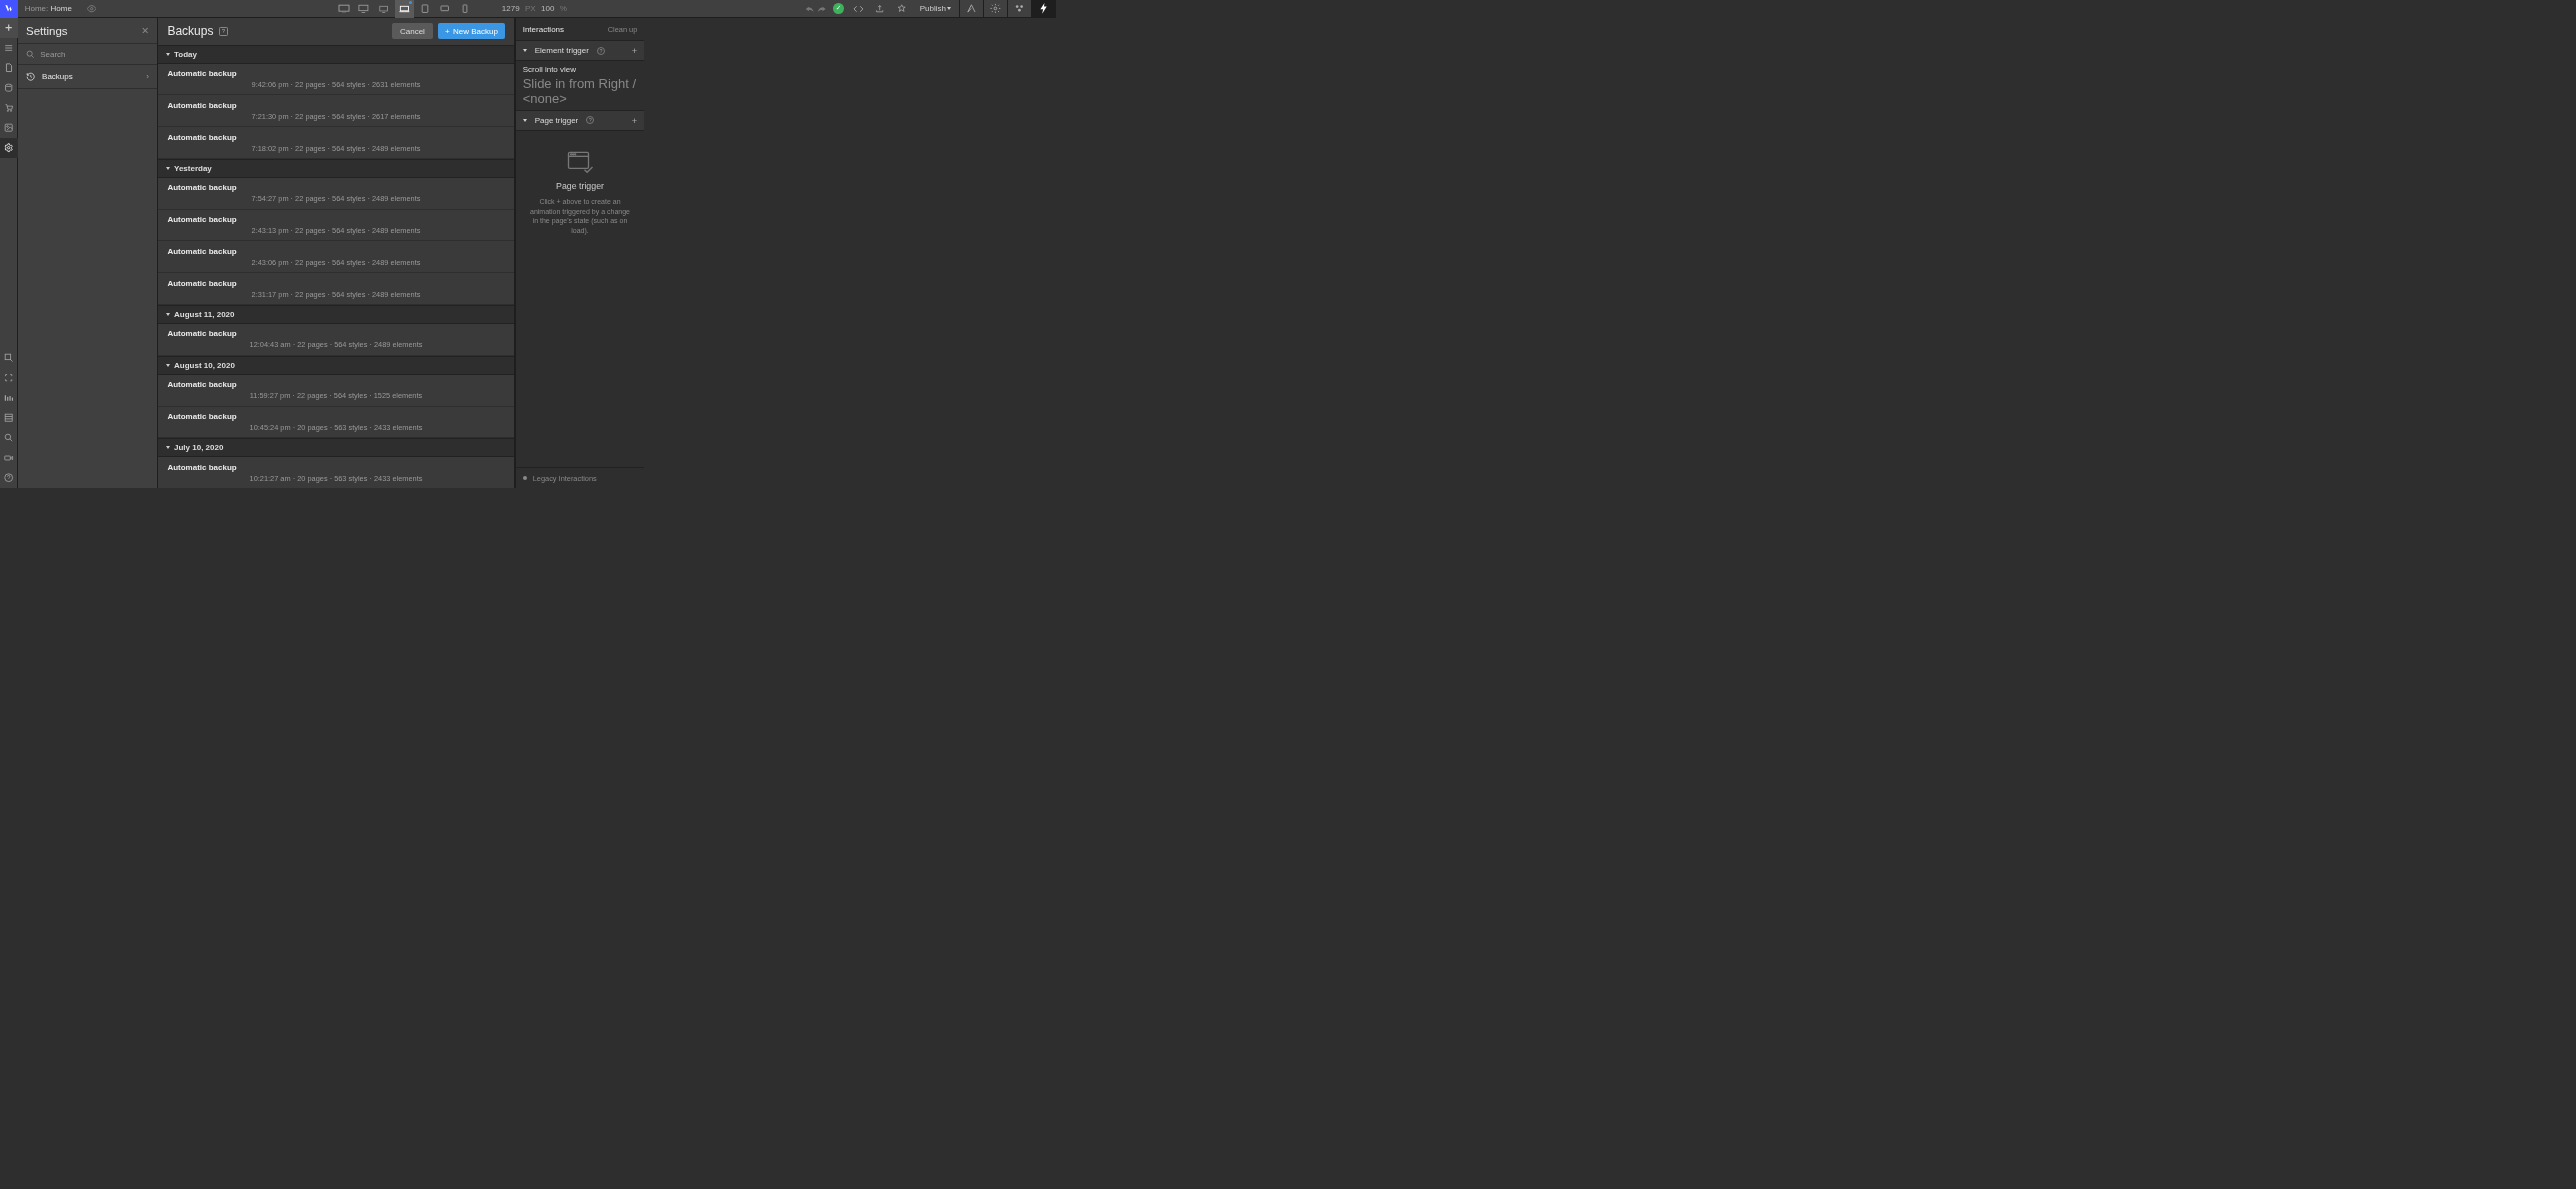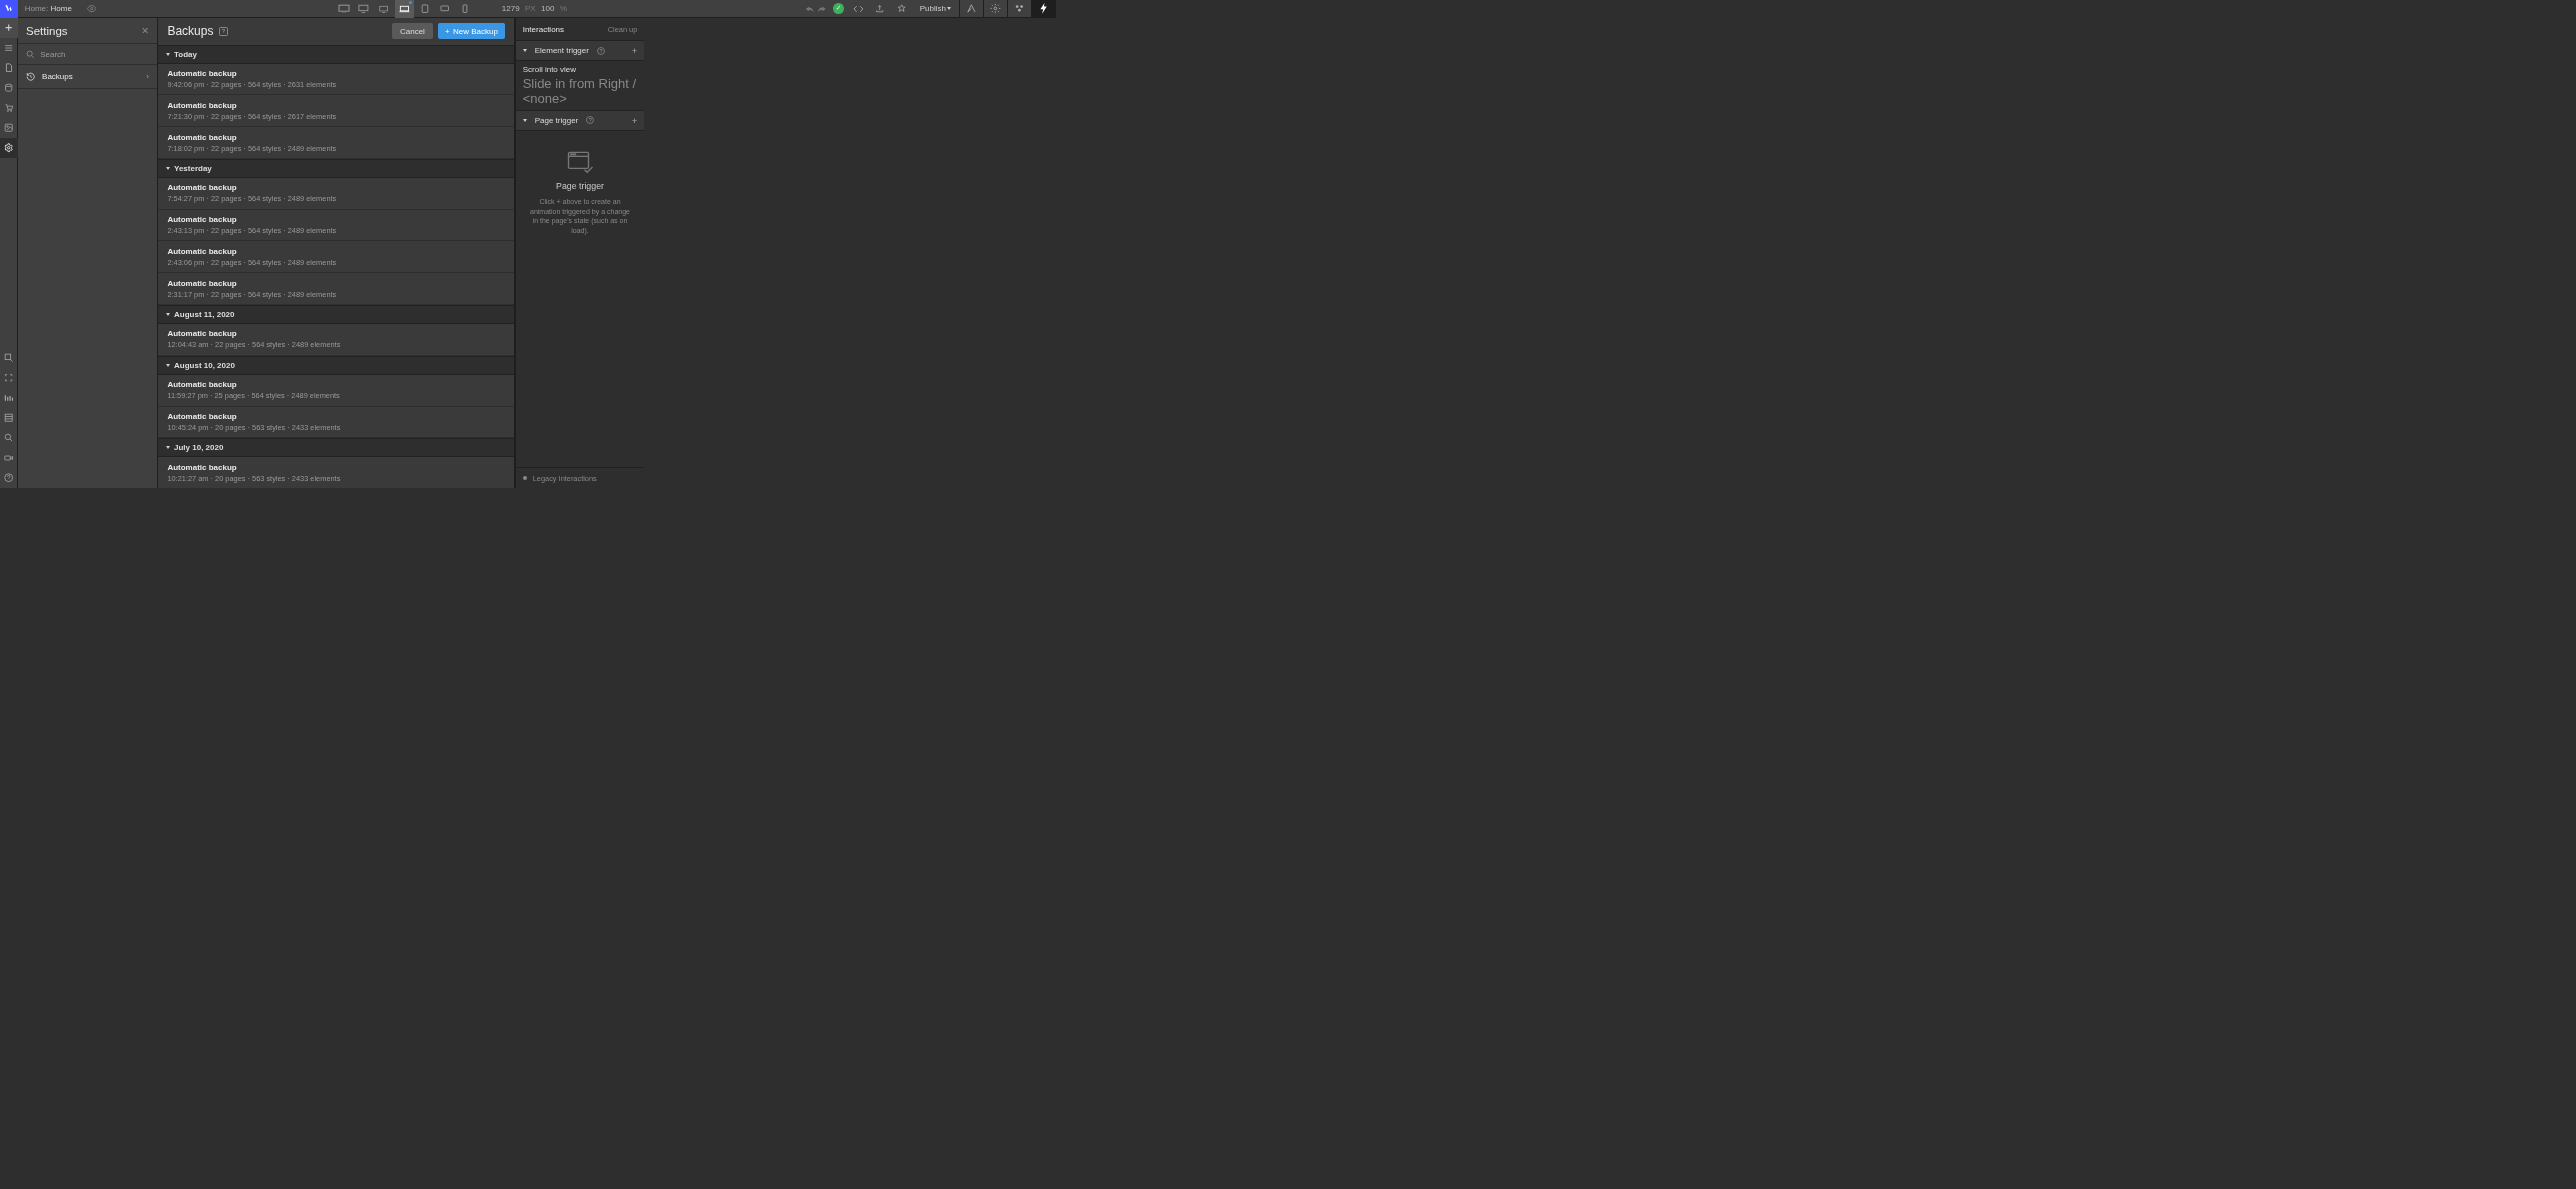--- a/index.html
+++ b/index.html
@@ -126,21 +126,21 @@
   padding:4px 8px;
   display:flex;align-items:center;gap:4px;
   color:#ddd; font-weight:600; font-size:8px;
   border-top:0.7px solid #222; border-bottom:0.7px solid #222;
 }
 .backup-row {
   padding:5.4px 9.4px;
   border-bottom:0.7px solid #2e2e2e;
 }
 .backup-row .name { color:#eaeaea; font-weight:600; font-size:8px;}
-.backup-row .meta { color:#999; font-size:7.4px; margin-top:2px;}
+.backup-row .meta { color:#999; font-size:7.4px; margin-top:2px;text-align:center;}
 .backups-scroll { overflow-y:auto; flex:1;}
 
 .canvas {
   flex:1;
   background:#fff;
   position:relative;
   overflow:hidden;
 }
 .canvas-inner {
   position:absolute; left:47px; right:2.7px; top:0; bottom:0;
@@ -529,21 +529,21 @@
         <div class="backup-row">
           <div class="name">Automatic backup</div>
           <div class="meta">12:04:43 am · 22 pages · 564 styles · 2489 elements</div>
         </div>
         <div class="group-header">
           <span class="caret"></span>
           <span>August 10, 2020</span>
         </div>
         <div class="backup-row">
           <div class="name">Automatic backup</div>
-          <div class="meta">11:59:27 pm · 25 pages · 564 styles · 2489 elements</div>
+          <div class="meta">11:59:27 pm · 22 pages · 564 styles · 1525 elements</div>
         </div>
         <div class="backup-row">
           <div class="name">Automatic backup</div>
           <div class="meta">10:45:24 pm · 20 pages · 563 styles · 2433 elements</div>
         </div>
         <div class="group-header">
           <span class="caret"></span>
           <span>July 10, 2020</span>
         </div>
         <div class="backup-row">

